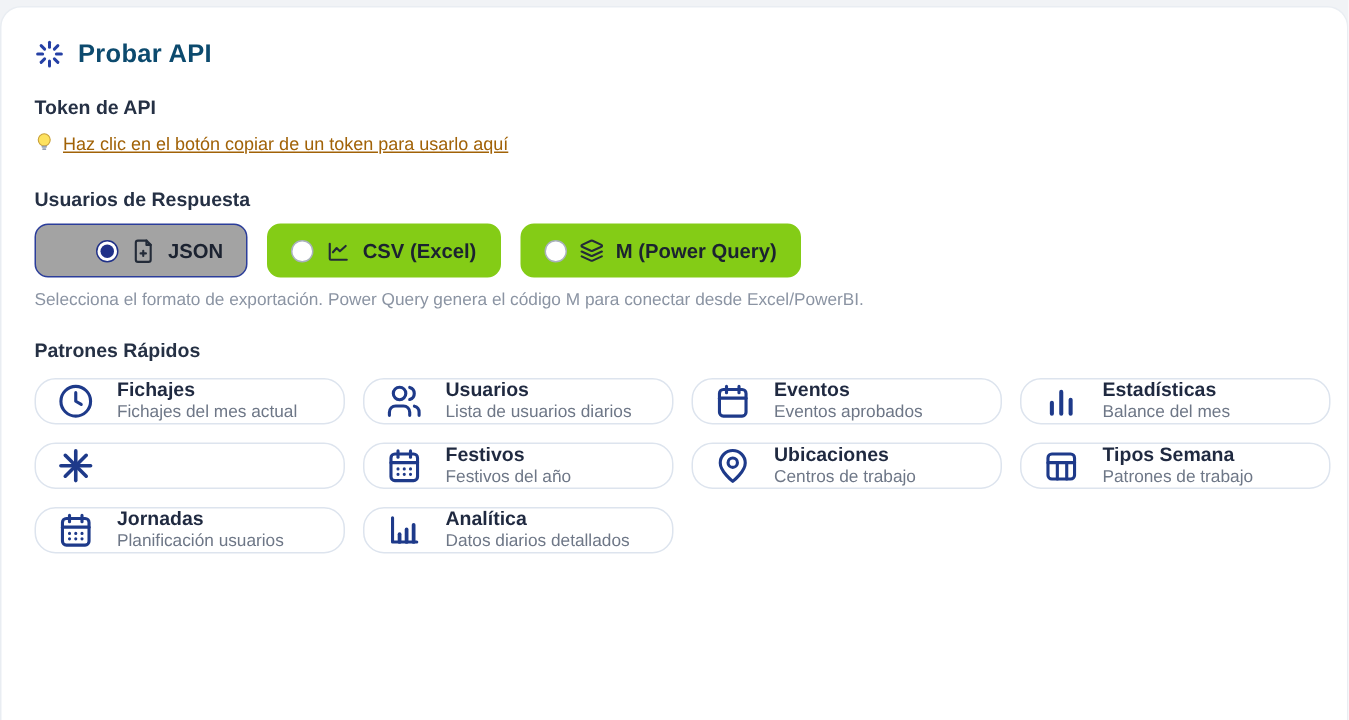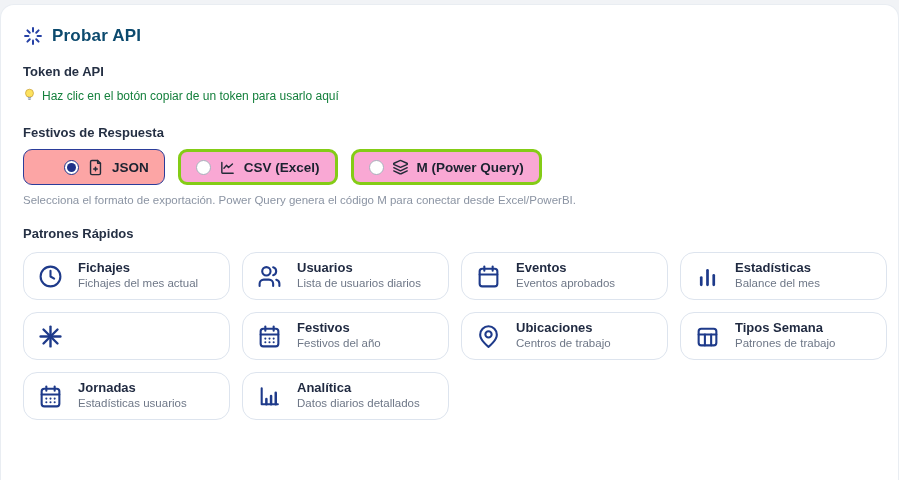--- a/index.html
+++ b/index.html
@@ -28,35 +28,35 @@
   
   .token-input {
     width: 100%; height: 30px;
     border: 1px solid #d9dee6; border-radius: 8px;
     padding: 0 12px; font-size: 13px; color: #374151;
     outline: none; background: #fff;
     font-family: "Liberation Sans", sans-serif;
     margin-bottom: 8px; display: block;
   }
   .token-input::placeholder { color: #9aa3b0; }
-  .hint { display: flex; align-items: flex-end; gap: 6px; font-size: 12px; color: #15803d; margin-bottom: 22px; }
+  .hint { display: flex; align-items: flex-end; gap: 6px; font-size: 12px; color: #a16207; margin-bottom: 22px; text-decoration: underline; }
   .hint .bulb { width: 13px; height: 15px; flex: 0 0 auto; }
 
   
   .fmt-row { display: flex; gap: 13px; margin-bottom: 9px; }
   .fmt-opt {
     display: inline-flex; align-items: center; gap: 8px;
     height: 36px; padding: 0 15px;
-    border: 3px solid #84cc16; border-radius: 9px;
-    background: #f9a8d4; cursor: pointer;
+    border: 1px solid #84cc16; border-radius: 9px;
+    background: #84cc16; cursor: pointer;
     font-size: 13.5px; font-weight: 600; color: #1b2230;
   }
   .fmt-opt.selected {
     border: 1.5px solid #2b3d9a;
-    background: #fca5a5;
+    background: #a3a3a3;
     padding-left: 40px;
   }
   .radio {
     width: 15px; height: 15px; border-radius: 50%;
     border: 1.5px solid #a9b1bd; background: #fff;
     position: relative; flex: 0 0 auto;
   }
   .fmt-opt.selected .radio { border-color: #203188; }
   .fmt-opt.selected .radio::after {
     content: ""; position: absolute; inset: 2px;
@@ -67,21 +67,21 @@
 
   
   .ex-label { margin-bottom: 11px; }
   .grid {
     display: grid;
     grid-template-columns: repeat(4, 1fr);
     gap: 12px;
   }
   .card {
     display: flex; align-items: center; gap: 15px;
-    height: 48px; padding: 0 14px;
+    height: 31px; padding: 0 14px;
     border: 1px solid #dde4ee; border-radius: 14px;
     background: #fff; cursor: pointer; text-align: left;
   }
   .card .cico { width: 25px; height: 25px; color: #1e3a8a; flex: 0 0 auto; }
   .card .txt { display: flex; flex-direction: column; gap: 1px; min-width: 0; }
   .card .t { font-size: 13px; font-weight: bold; color: #1f2940; line-height: 1.15; }
   .card .s { font-size: 11.5px; color: #6e7787; line-height: 1.2; white-space: nowrap; }
 </style>
 </head>
 <body>
@@ -109,21 +109,21 @@
     <span class="bulb">
       <svg viewBox="0 0 14 16">
         <circle cx="7" cy="5.6" r="4.3" fill="#fde25f" stroke="#c9a13a" stroke-width="0.8"></circle>
         <rect x="5.1" y="9.8" width="3.8" height="1.5" rx="0.5" fill="#97a3b4"></rect>
         <rect x="5.6" y="11.7" width="2.8" height="1.3" rx="0.5" fill="#97a3b4"></rect>
       </svg>
     </span>
     <span>Haz clic en el botón copiar de un token para usarlo aquí</span>
   </div>
 
-  <div class="sec-label">Festivos de Respuesta</div>
+  <div class="sec-label">Usuarios de Respuesta</div>
   <div class="fmt-row">
       <div class="fmt-opt selected">
     <span class="radio"></span>
     <span class="oico"><svg viewBox="0 0 24 24" fill="none" stroke="currentColor" stroke-width="2" stroke-linecap="round" stroke-linejoin="round">
             <path d="M15 2H7a2 2 0 0 0-2 2v16a2 2 0 0 0 2 2h10a2 2 0 0 0 2-2V6z"></path>
             <path d="M15 2v4h4"></path>
             <path d="M9.5 14h5"></path>
             <path d="M12 11.5v5"></path>
           </svg></span>
     <span>JSON</span>
@@ -241,21 +241,21 @@
       <div class="card">
     <span class="cico"><svg viewBox="0 0 24 24" fill="none" stroke="currentColor" stroke-width="2" stroke-linecap="round" stroke-linejoin="round">
             <rect x="3.5" y="4.5" width="17" height="17" rx="2.5"></rect>
             <line x1="16" y1="2.5" x2="16" y2="6.5"></line>
             <line x1="8" y1="2.5" x2="8" y2="6.5"></line>
             <line x1="3.5" y1="10" x2="20.5" y2="10"></line>
             <path d="M8 14h.01M12 14h.01M16 14h.01M8 17.5h.01M12 17.5h.01M16 17.5h.01"></path>
           </svg></span>
     <span class="txt">
       <span class="t">Jornadas</span>
-      <span class="s">Estadísticas usuarios</span>
+      <span class="s">Planificación usuarios</span>
     </span>
   </div>
       <div class="card">
     <span class="cico"><svg viewBox="0 0 24 24" fill="none" stroke="currentColor" stroke-width="2" stroke-linecap="round" stroke-linejoin="round">
             <path d="M4.5 4v15.5H20"></path>
             <path d="M9 19.5v-5" stroke-width="2.4"></path>
             <path d="M13.5 19.5v-8" stroke-width="2.4"></path>
             <path d="M18 19.5v-11" stroke-width="2.4"></path>
           </svg></span>
     <span class="txt">

